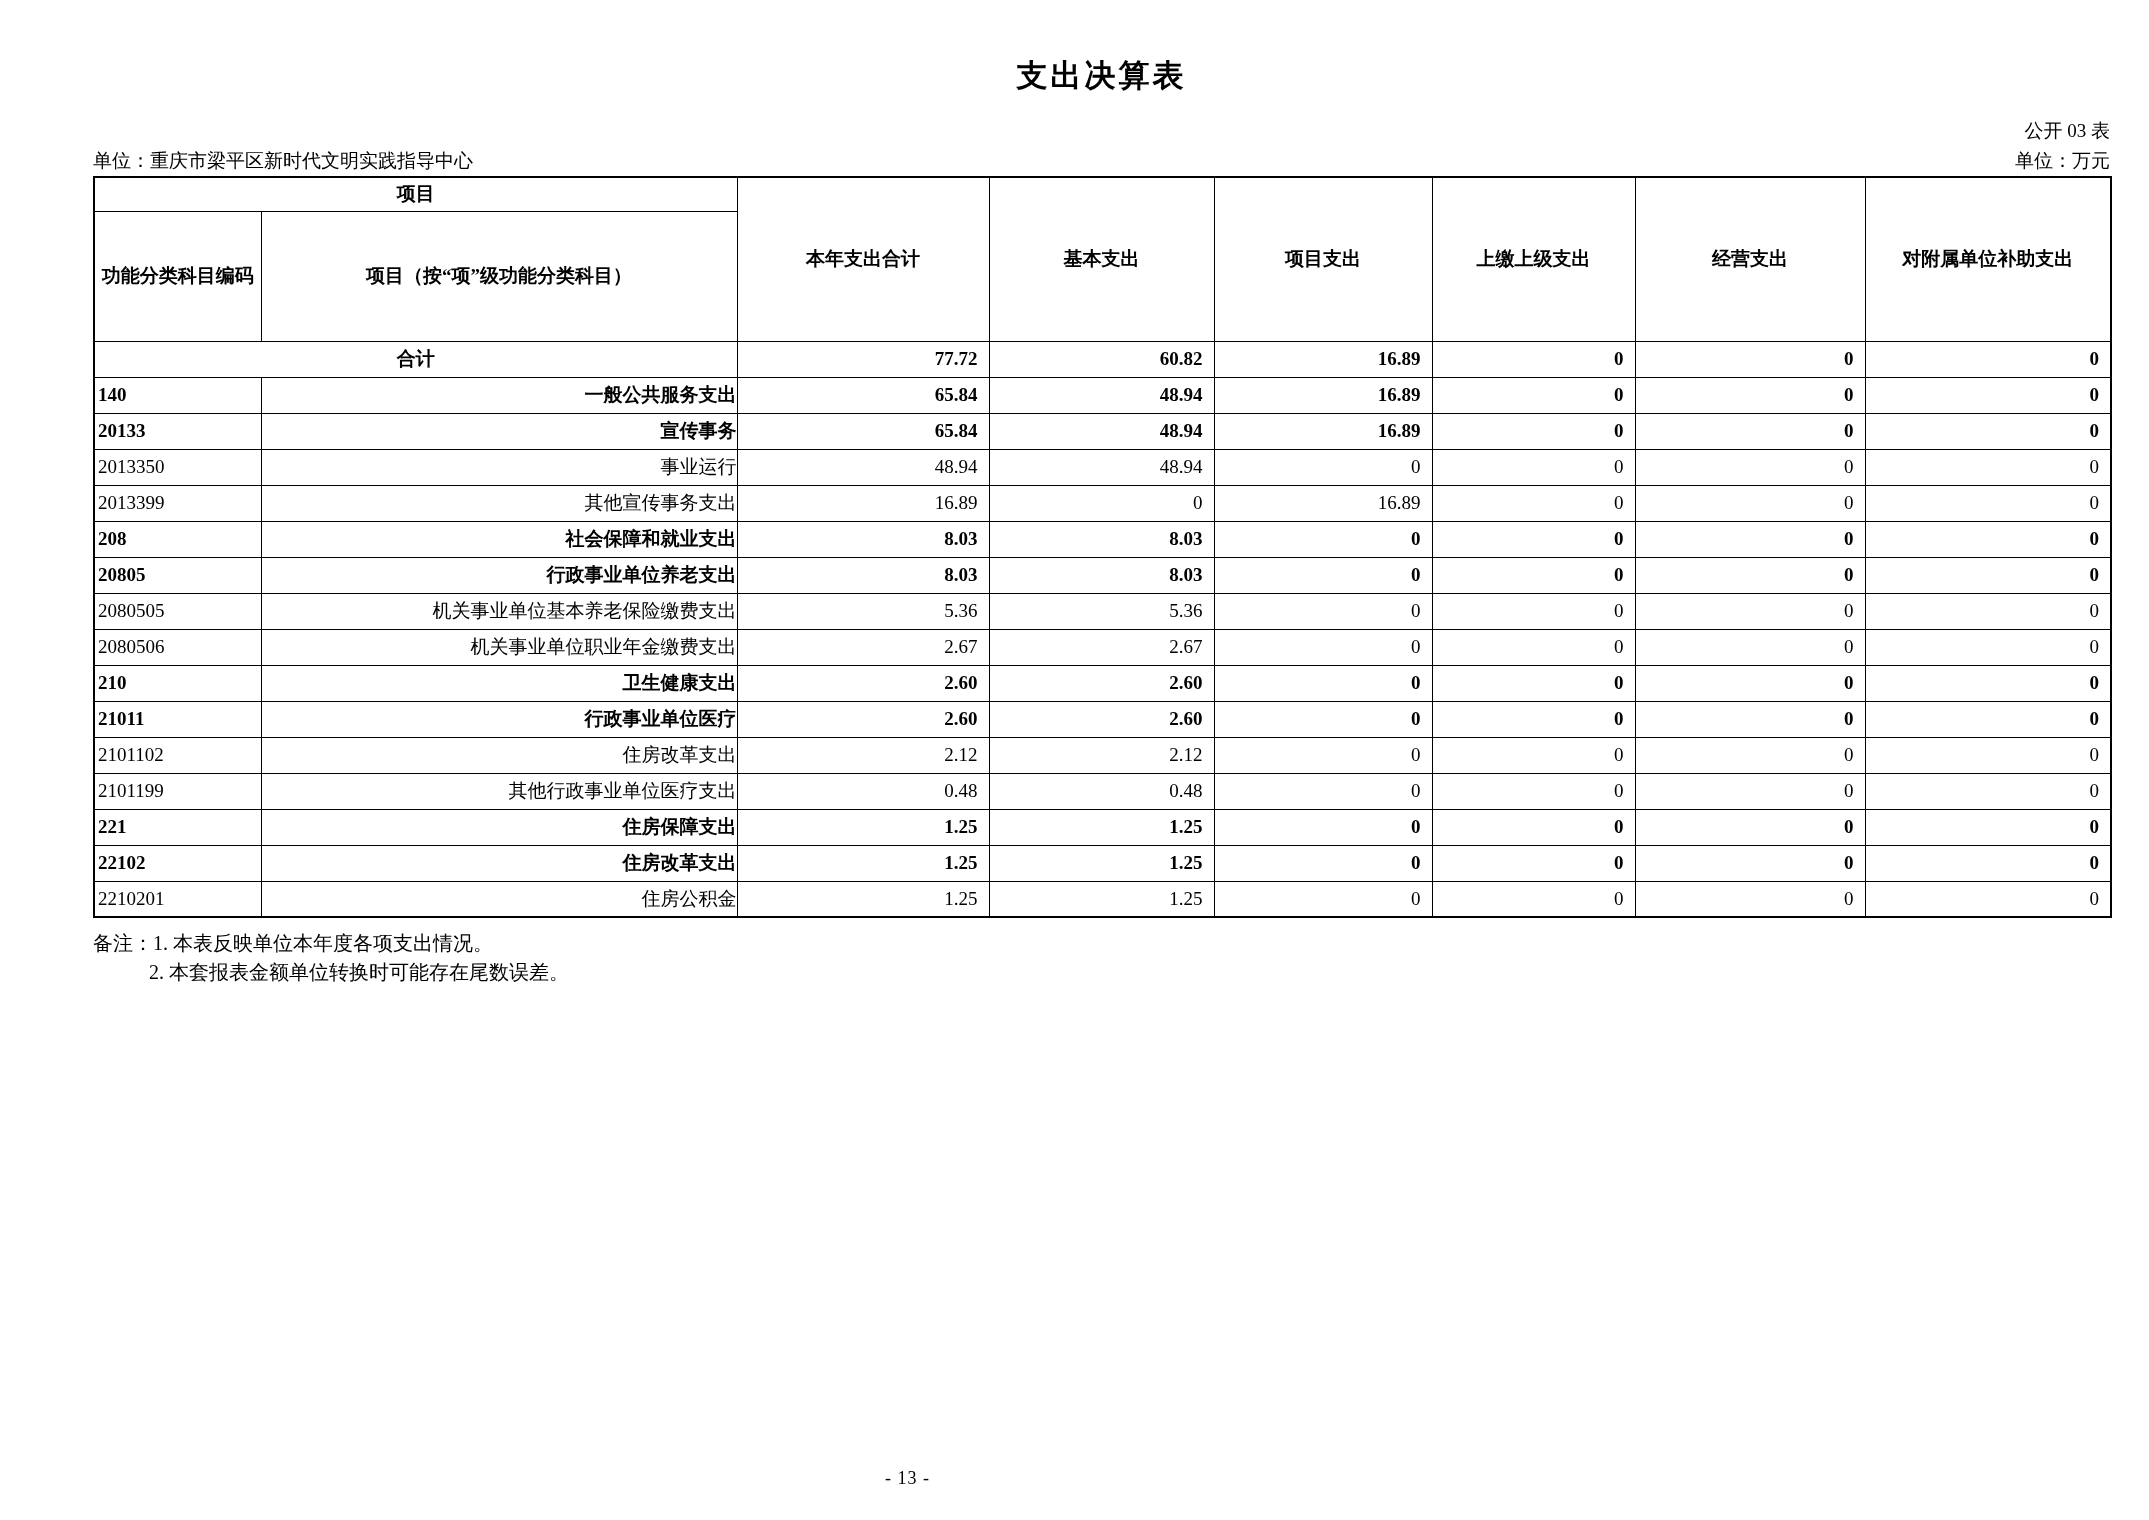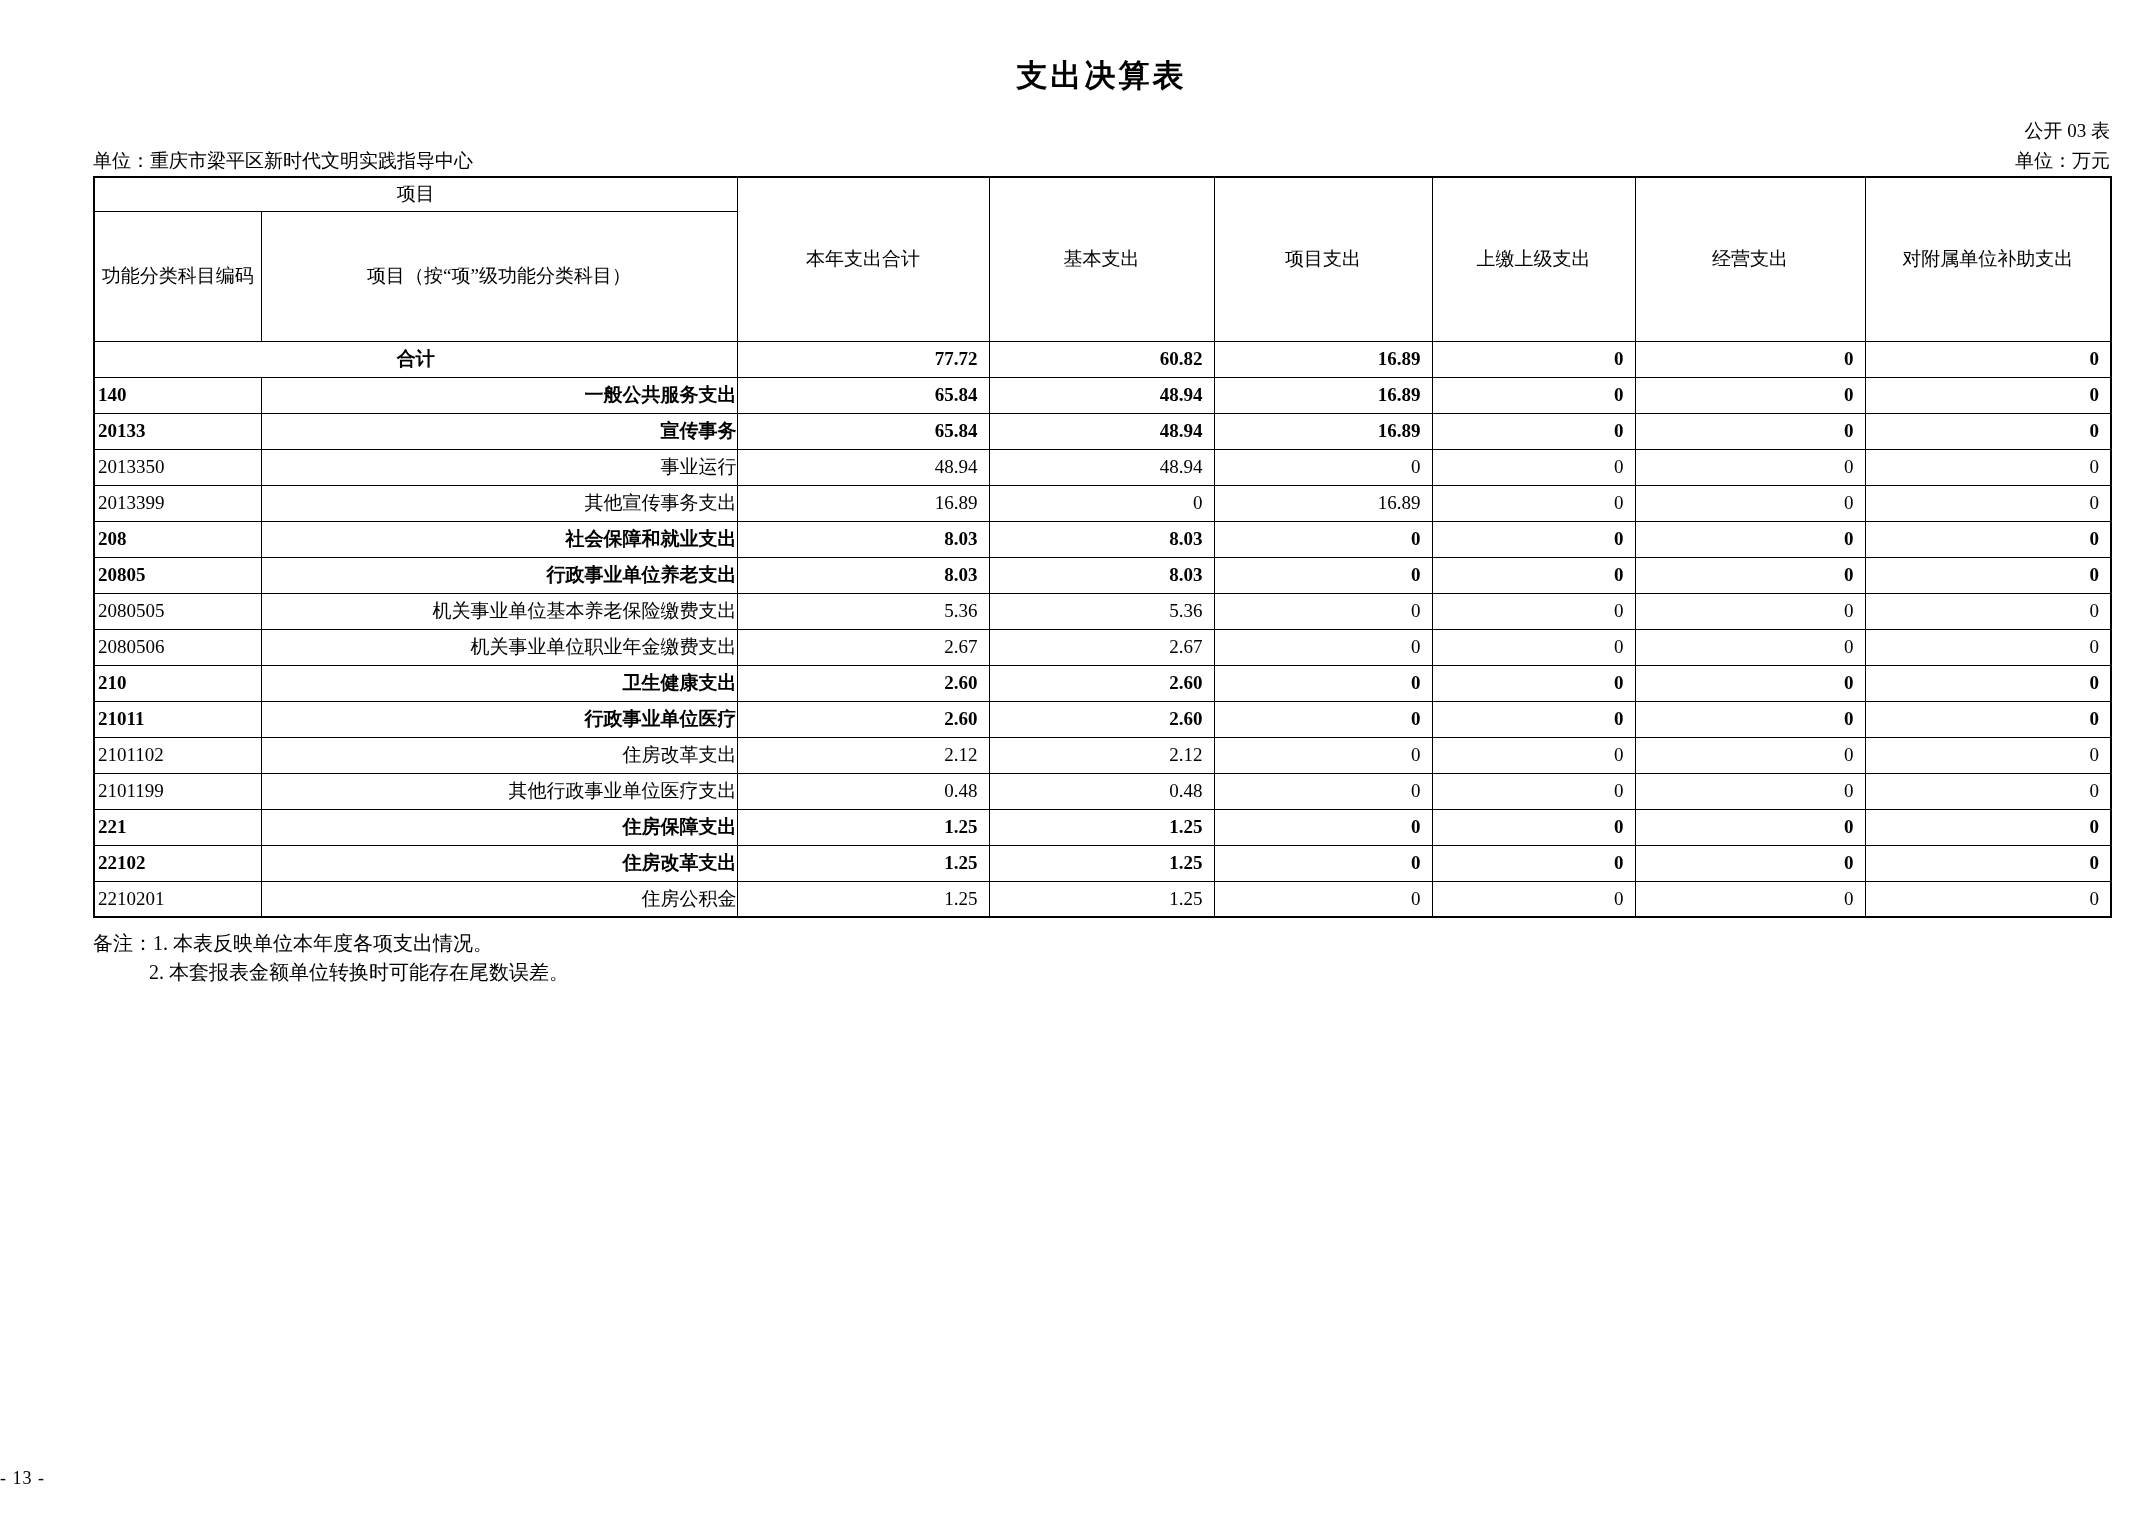--- a/index.html
+++ b/index.html
@@ -30,36 +30,36 @@
     position: absolute; top: 176px; left: 93px; width: 2017px;
     border-collapse: collapse; table-layout: fixed;
     border: 2px solid #000;
   }
   .report th, .report td {
     border: 1px solid #000;
     font-size: 19px; padding: 0;
     overflow: hidden; white-space: nowrap;
     vertical-align: middle;
   }
-  .report th { font-weight: normal; text-align: center; }
+  .report th { font-weight: bold; text-align: center; }
   .report tr.h1 { height: 34px; }
   .report tr.h2 { height: 130px; }
   .report tbody tr { height: 36px; }
   .report td.code { text-align: left; padding-left: 3px; }
   .report td.name { text-align: right; padding-left: 4px; }
   .report td.num  { text-align: right; padding-right: 11px; }
   .report td.merged-name { text-align: center; font-weight: bold; }
   .report tr.bold td { font-weight: bold; }
 
   .notes { position: absolute; left: 93px; top: 930px; font-size: 20px; }
   .notes .note-line2 { margin-top: 2px; padding-left: 56px; }
 
   .page-number {
     position: absolute; top: 1468px; left: 0; width: 1815px;
-    font-size: 18px; letter-spacing: 1px;
+    text-align: center; font-size: 18px; letter-spacing: 1px;
   }
 </style>
 </head>
 <body>
 
 <div class="page">
 
   <div class="doc-title">支出决算表</div>
 
   <div class="code-line">公开 03 表</div>

